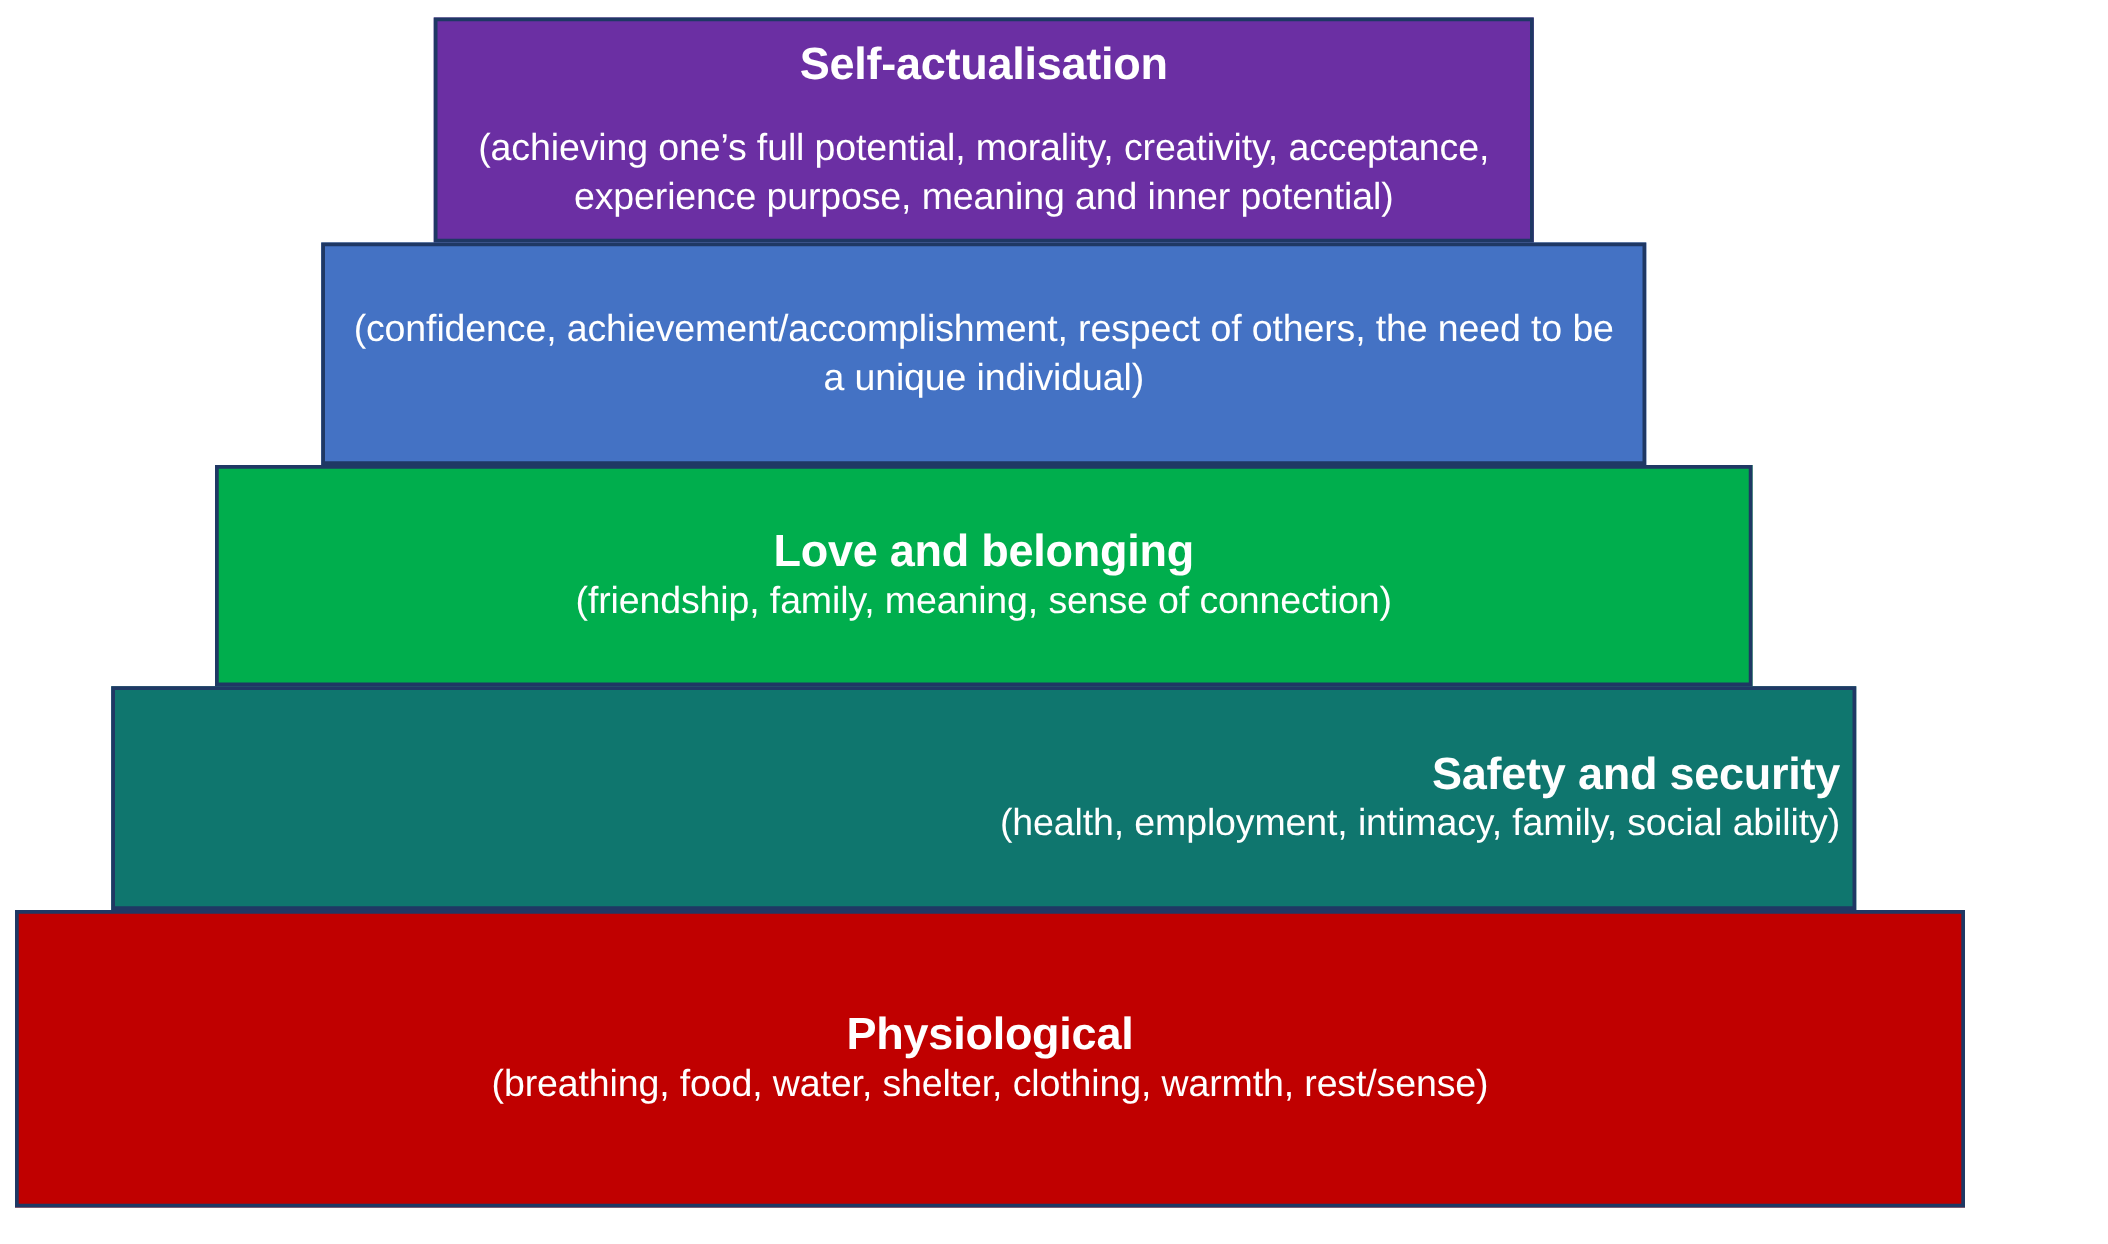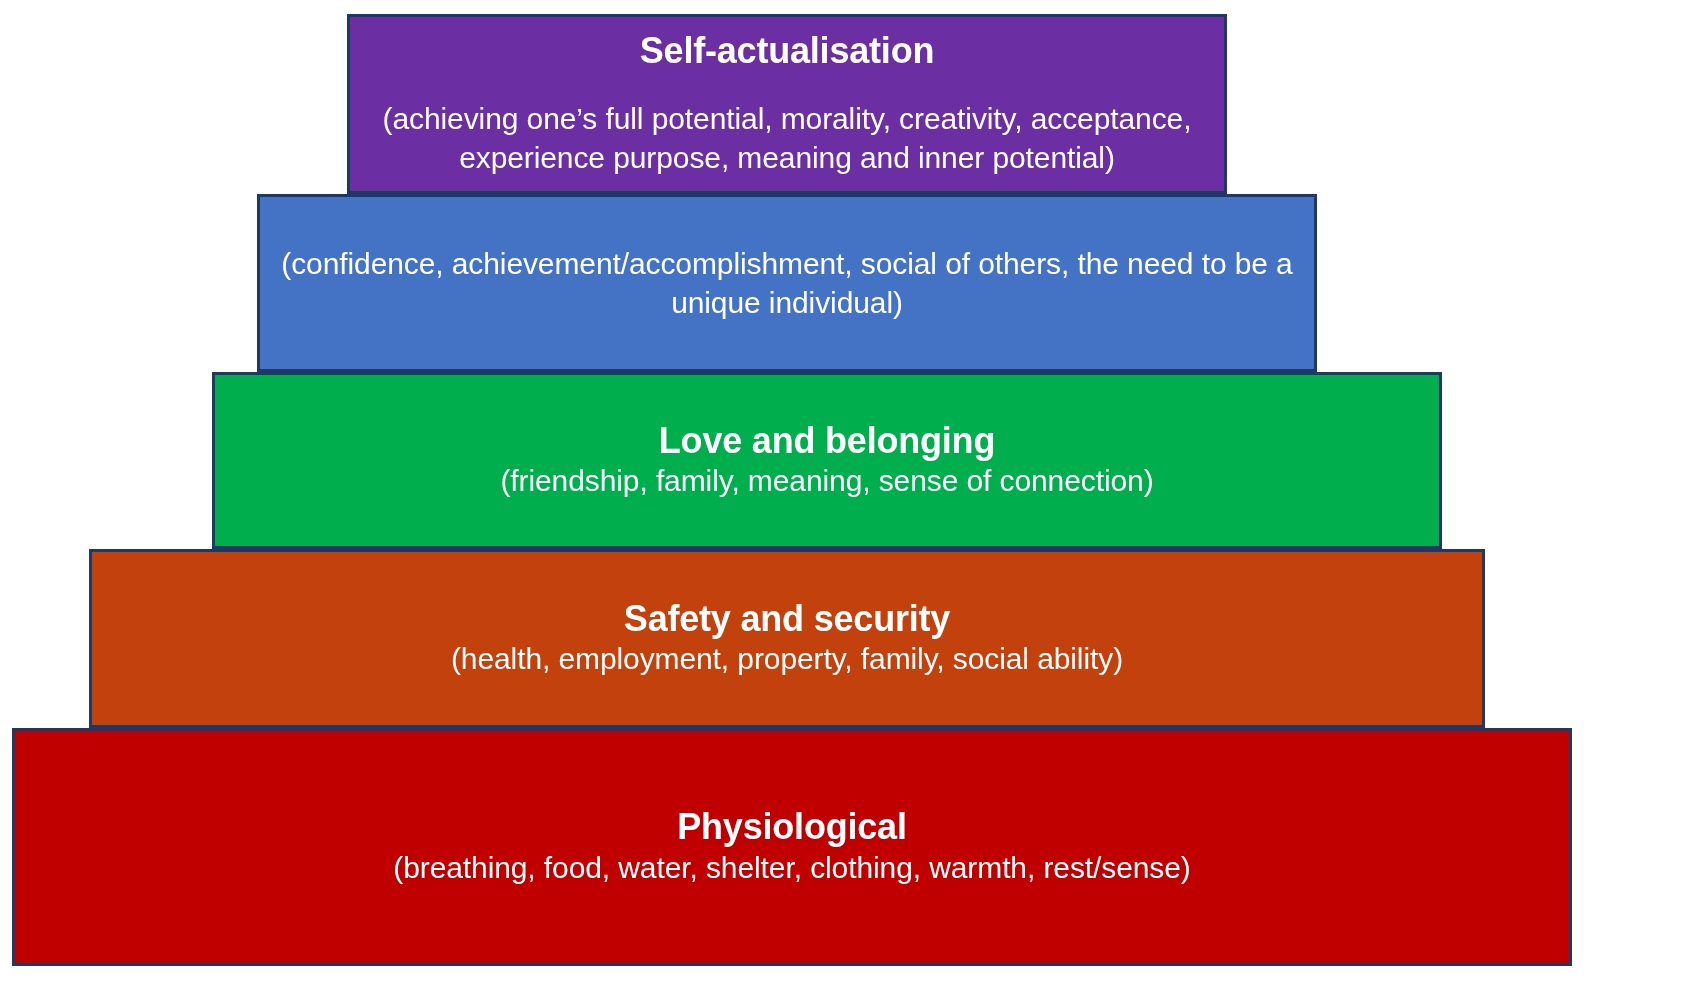--- a/index.html
+++ b/index.html
@@ -75,21 +75,20 @@
   #tier-self-esteem .tier-desc {
     max-width: 1030px;
   }
 
   #tier-love-belonging {
     left: 172px;
     top: 372px;
     width: 1230px;
     height: 177px;
     background: #00AE4D;
-    margin-left: 40px;
   }
 
   #tier-safety-security {
     left: 89px;
     top: 549px;
     width: 1396px;
     height: 179px;
     background: #FFC000;
   }
 
@@ -105,31 +104,31 @@
 <body>
 
 <div id="pyramid">
 
   <div class="tier" id="tier-self-actualisation" style="background: rgb(107, 47, 163); border-color: rgb(31, 56, 100); color: rgb(255, 255, 255);">
     <div class="tier-title">Self-actualisation</div>
     <div class="tier-desc">(achieving one’s full potential, morality, creativity, acceptance, experience purpose, meaning and inner potential)</div>
   </div>
 
   <div class="tier" id="tier-self-esteem" style="background: rgb(68, 114, 196); border-color: rgb(31, 56, 100); color: rgb(255, 255, 255);">
-    <div class="tier-desc">(confidence, achievement/accomplishment, social of others, the need to be a unique individual)</div>
+    <div class="tier-desc">(confidence, achievement/accomplishment, respect of others, the need to be a unique individual)</div>
   </div>
 
   <div class="tier" id="tier-love-belonging" style="background: rgb(0, 174, 77); border-color: rgb(31, 56, 100); color: rgb(255, 255, 255);">
     <div class="tier-title">Love and belonging</div>
     <div class="tier-desc">(friendship, family, meaning, sense of connection)</div>
   </div>
 
-  <div class="tier" id="tier-safety-security" style="background: #c2410c; border-color: rgb(31, 56, 100); color: rgb(255, 255, 255);">
+  <div class="tier" id="tier-safety-security" style="background: #0f766e; border-color: rgb(31, 56, 100); color: rgb(255, 255, 255); align-items: flex-end;">
     <div class="tier-title">Safety and security</div>
-    <div class="tier-desc">(health, employment, property, family, social ability)</div>
+    <div class="tier-desc">(health, employment, intimacy, family, social ability)</div>
   </div>
 
   <div class="tier" id="tier-physiological" style="background: rgb(192, 0, 0); border-color: rgb(31, 56, 100); color: rgb(255, 255, 255);">
     <div class="tier-title">Physiological</div>
     <div class="tier-desc">(breathing, food, water, shelter, clothing, warmth, rest/sense)</div>
   </div>
 
 </div>
 
 </body></html>

